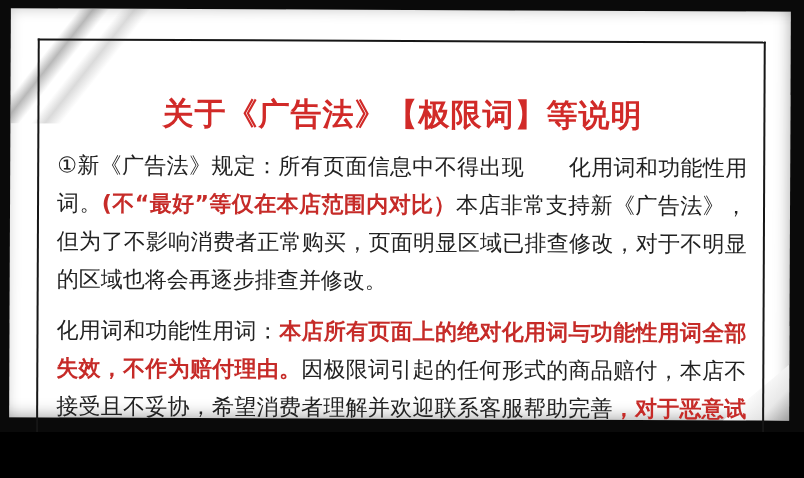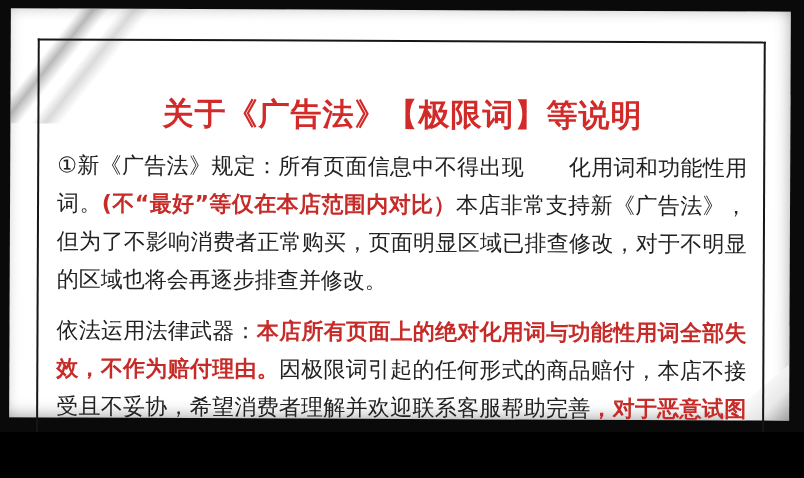--- a/index.html
+++ b/index.html
@@ -101,18 +101,18 @@
     <div class="fold-br"></div>
     <div class="inner">
 
       <h1 class="title">关于《广告法》【极限词】等说明</h1>
 
       <p class="para">
         <span class="seg-black">①新《广告法》规定：所有页面信息中不得出现</span><span class="seg-black">　　</span><span class="seg-black">化用词和功能性用词。</span><span class="seg-red">(不“最好”等仅在本店范围内对比）</span><span class="seg-black">本店非常支持新《广告法》，但为了不影响消费者正常购买，页面明显区域已排查修改，对于不明显的区域也将会再逐步排查并修改。</span>
       </p>
 
       <p class="para second">
-        <span class="seg-black">依法运用法律武器：</span><span class="seg-red">本店所有页面上的绝对化用词与功能性用词全部失效，不作为赔付理由。</span><span class="seg-black">因极限词引起的任何形式的商品赔付，本店不接受且不妥协，希望消费者理解并欢迎联系客服帮助完善</span><span class="seg-red">，对于恶意试图敲诈勒索等行为，我公司法务部绝不手下留情，依法运用法律武器，维护我司权益。</span>
+        <span class="seg-black">化用词和功能性用词：</span><span class="seg-red">本店所有页面上的绝对化用词与功能性用词全部失效，不作为赔付理由。</span><span class="seg-black">因极限词引起的任何形式的商品赔付，本店不接受且不妥协，希望消费者理解并欢迎联系客服帮助完善</span><span class="seg-red">，对于恶意试图敲诈勒索等行为，我公司法务部绝不手下留情，依法运用法律武器，维护我司权益。</span>
       </p>
 
     </div>
   </div>
 </div>
 
 </body></html>

